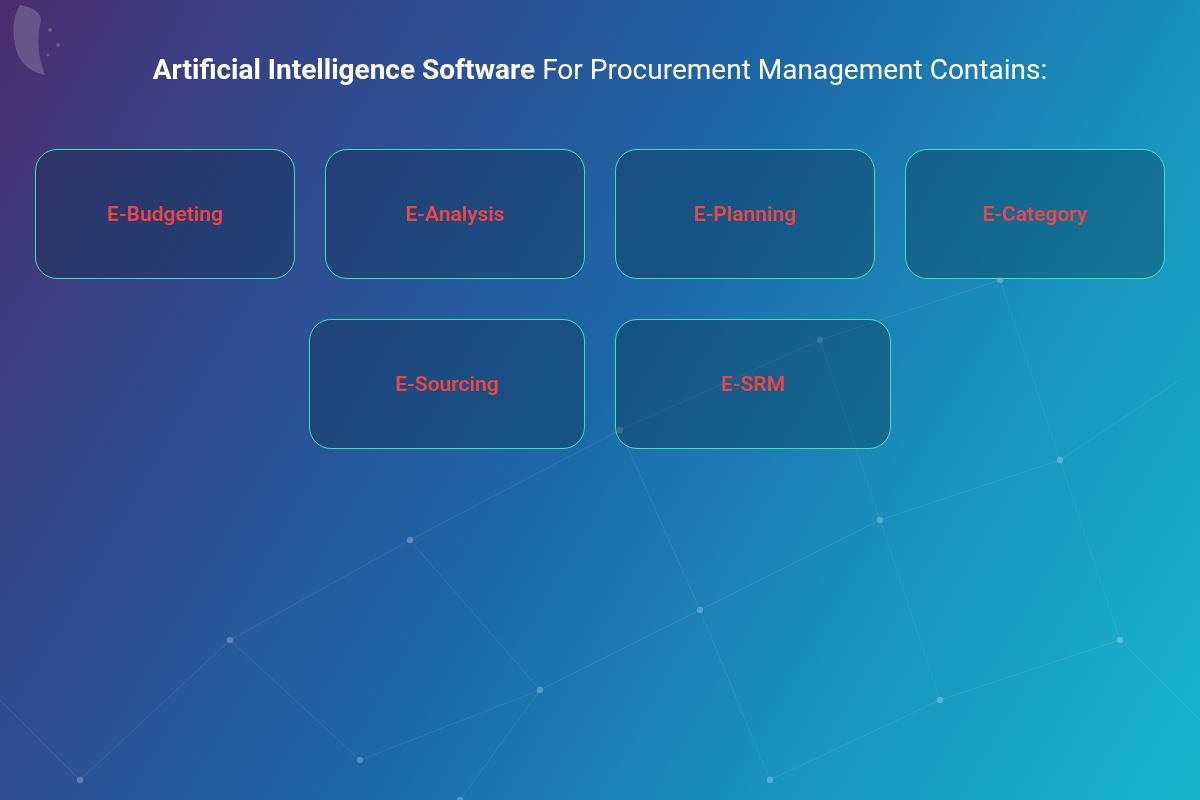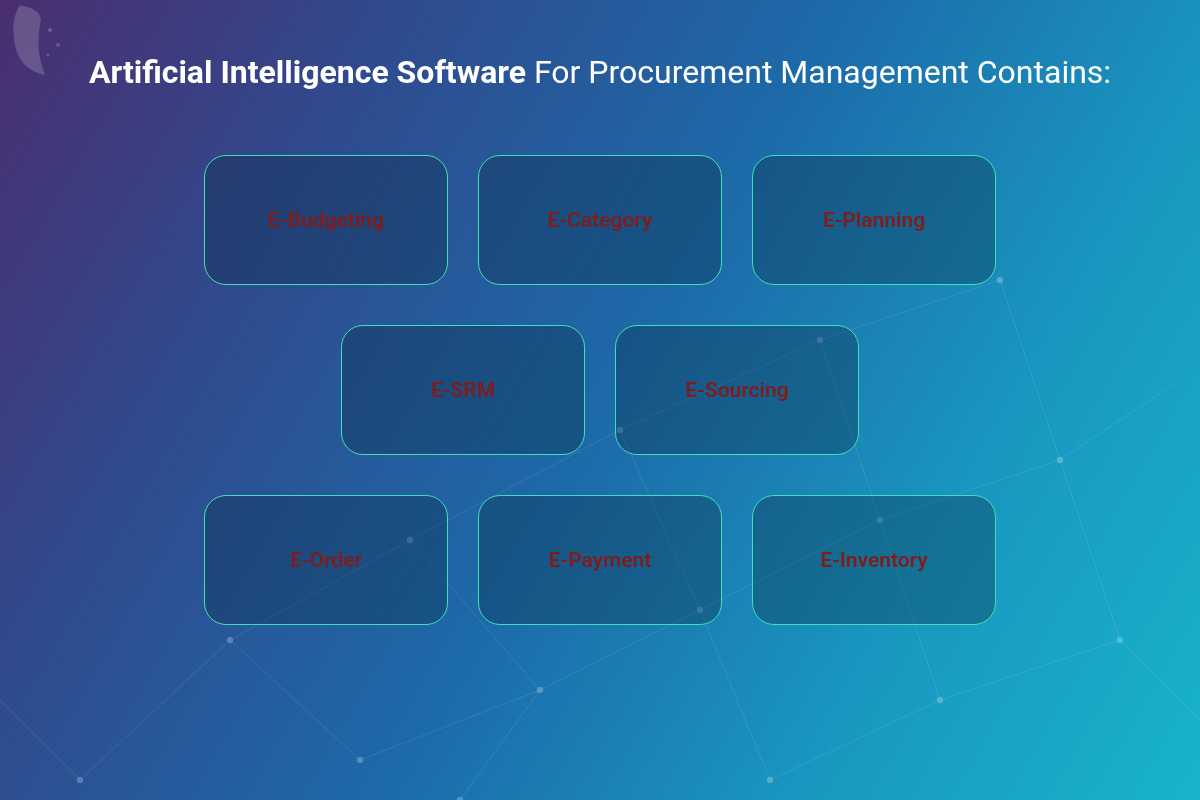--- a/index.html
+++ b/index.html
@@ -28,49 +28,49 @@
   .content {
     position: relative;
     width: 100%;
     height: 100%;
     padding: 50px 35px 40px;
     display: flex;
     flex-direction: column;
   }
   .title {
     text-align: center;
-    font-size: 32px;
+    font-size: 28px;
     font-weight: 400;
     color: #ffffff;
     line-height: 1.4;
     margin-bottom: 60px;
   }
   .title .bold { font-weight: 700; }
   .rows {
     display: flex;
     flex-direction: column;
     gap: 40px;
   }
   .row {
     display: flex;
     justify-content: center;
     gap: 30px;
   }
   .card {
-    width: 244px;
+    width: 276px;
     height: 130px;
     border: 1px solid #3fe0b8;
     border-radius: 22px;
     background: rgba(12, 45, 72, 0.35);
     display: flex;
     align-items: center;
     justify-content: center;
     font-size: 21px;
     font-weight: 600;
-    color: #7f1d1d;
+    color: #ef4444;
   }
 </style>
 </head>
 <body>
 
 <svg class="logo-mark" viewBox="0 0 90 90">
   <path d="M20,5 Q10,20 15,45 Q20,70 45,75 Q35,50 40,25 Q45,10 20,5 Z" fill="rgba(255,255,255,0.5)"></path>
   <circle cx="50" cy="30" r="2" fill="rgba(255,255,255,0.6)"></circle>
   <circle cx="58" cy="45" r="2" fill="rgba(255,255,255,0.5)"></circle>
   <circle cx="48" cy="55" r="1.5" fill="rgba(255,255,255,0.5)"></circle>
@@ -120,26 +120,22 @@
 </svg>
 
 <div class="content">
   <h1 class="title">
     <span class="bold">Artificial Intelligence Software</span><span> For Procurement Management Contains:</span>
   </h1>
 
   <div class="rows">
     <div class="row">
       <div class="card">E-Budgeting</div>
+      <div class="card">E-Analysis</div>
+      <div class="card">E-Planning</div>
       <div class="card">E-Category</div>
-      <div class="card">E-Planning</div>
     </div>
     <div class="row">
+      <div class="card">E-Sourcing</div>
       <div class="card">E-SRM</div>
-      <div class="card">E-Sourcing</div>
-    </div>
-    <div class="row">
-      <div class="card">E-Order</div>
-      <div class="card">E-Payment</div>
-      <div class="card">E-Inventory</div>
     </div>
   </div>
 </div>
 
 </body></html>

